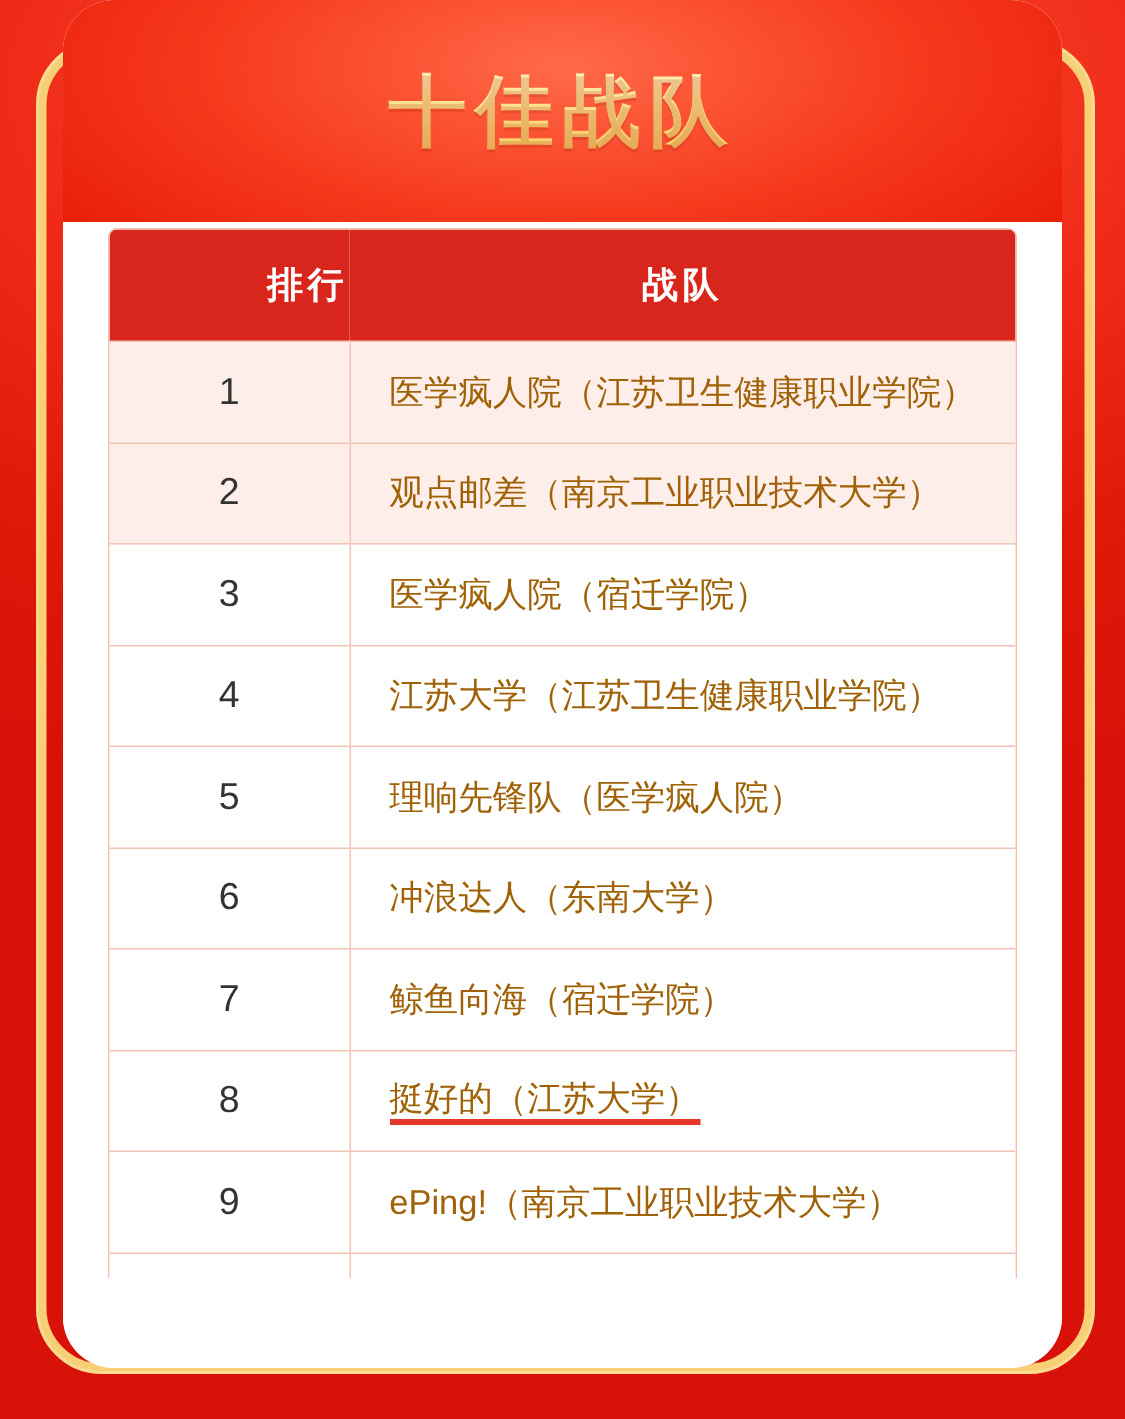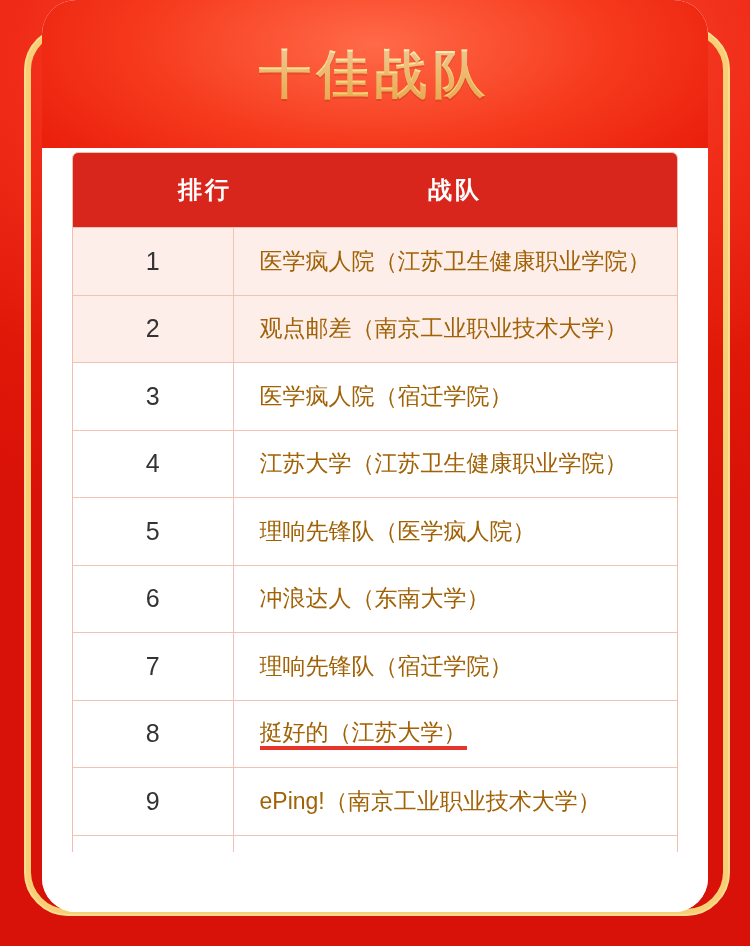--- a/index.html
+++ b/index.html
@@ -176,21 +176,21 @@
             <tr class="plain">
               <td class="rank-cell">5</td>
               <td class="team-cell"><span>理响先锋队（医学疯人院）</span></td>
             </tr>
             <tr class="plain">
               <td class="rank-cell">6</td>
               <td class="team-cell"><span>冲浪达人（东南大学）</span></td>
             </tr>
             <tr class="plain">
               <td class="rank-cell">7</td>
-              <td class="team-cell"><span>理响先锋队（宿迁学院）</span></td>
+              <td class="team-cell"><span>鲸鱼向海（宿迁学院）</span></td>
             </tr>
             <tr class="plain">
               <td class="rank-cell">8</td>
               <td class="team-cell"><span class="underline-red">挺好的（江苏大学）</span></td>
             </tr>
             <tr class="plain">
               <td class="rank-cell">9</td>
               <td class="team-cell"><span>ePing!（南京工业职业技术大学）</span></td>
             </tr>
             <tr class="plain">

